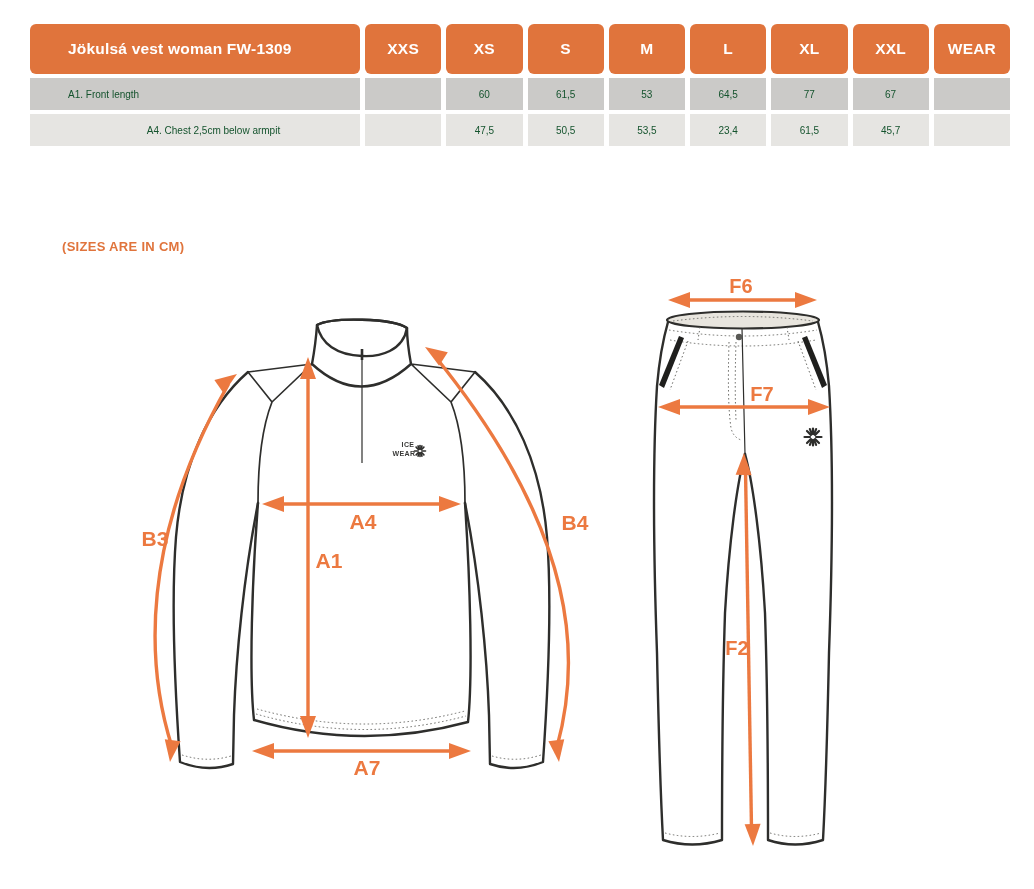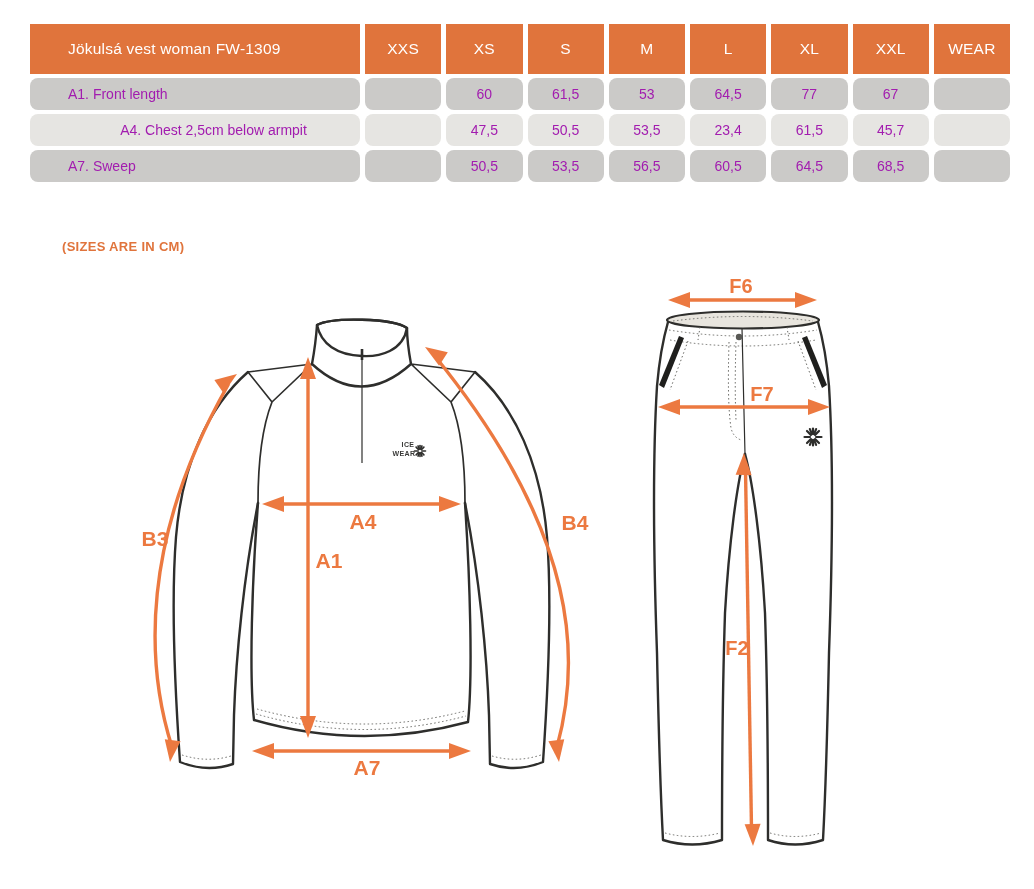--- a/index.html
+++ b/index.html
@@ -6,26 +6,26 @@
   body{
     width:1034px;height:889px;position:relative;background:#ffffff;
     font-family:"Liberation Sans",sans-serif;overflow:hidden;
   }
   
   .size-table{
     position:absolute;left:25px;top:20px;width:990px;
     border-collapse:separate;border-spacing:5px 4px;table-layout:fixed;
   }
   .size-table th{
-    background:#E0743C;color:#ffffff;font-size:15.5px;font-weight:normal;
-    height:48px;text-align:center;letter-spacing:.2px;
+    background:#E0743C;color:#ffffff;font-size:15.5px;font-weight:bold;
+    height:48px;text-align:center;letter-spacing:.2px;border-radius:6px;
   }
   .size-table th.title-cell{text-align:left;padding-left:38px;}
   .size-table td{
-    font-size:14px;color:#a21caf;text-align:center;height:30px;border-radius:8px;
+    font-size:10px;color:#14532d;text-align:center;height:30px;
   }
   .size-table td.row-label{text-align:left;padding-left:38px;}
   .size-table tr.row-dark td{background:#CBCAC8;}
   .size-table tr.row-light td{background:#E6E5E2;text-align:center;}
   
   .sizes-note{
     position:absolute;left:62px;top:239px;color:#E0743C;
     font-size:13px;font-weight:bold;letter-spacing:.3px;
   }
   
@@ -84,31 +84,20 @@
     </tr>
     <tr class="row-light">
       <td class="row-label">A4. Chest 2,5cm below armpit</td>
       <td></td>
       <td>47,5</td>
       <td>50,5</td>
       <td>53,5</td>
       <td>23,4</td>
       <td>61,5</td>
       <td>45,7</td>
-      <td></td>
-    </tr>
-    <tr class="row-dark">
-      <td class="row-label">A7. Sweep</td>
-      <td></td>
-      <td>50,5</td>
-      <td>53,5</td>
-      <td>56,5</td>
-      <td>60,5</td>
-      <td>64,5</td>
-      <td>68,5</td>
       <td></td>
     </tr>
   </tbody>
 </table>
 
 <div class="sizes-note">(SIZES ARE IN CM)</div>
 
 <svg class="shirt-svg" width="470" height="525" viewBox="0 0 470 525">
 
   <path class="outline" fill="#FBFAF8" d="M187,40 C186,55 184,68 182,79 Q231,124 281,79 C279,68 277,55 277,43 C262,33 202,32 187,40 Z"></path>

